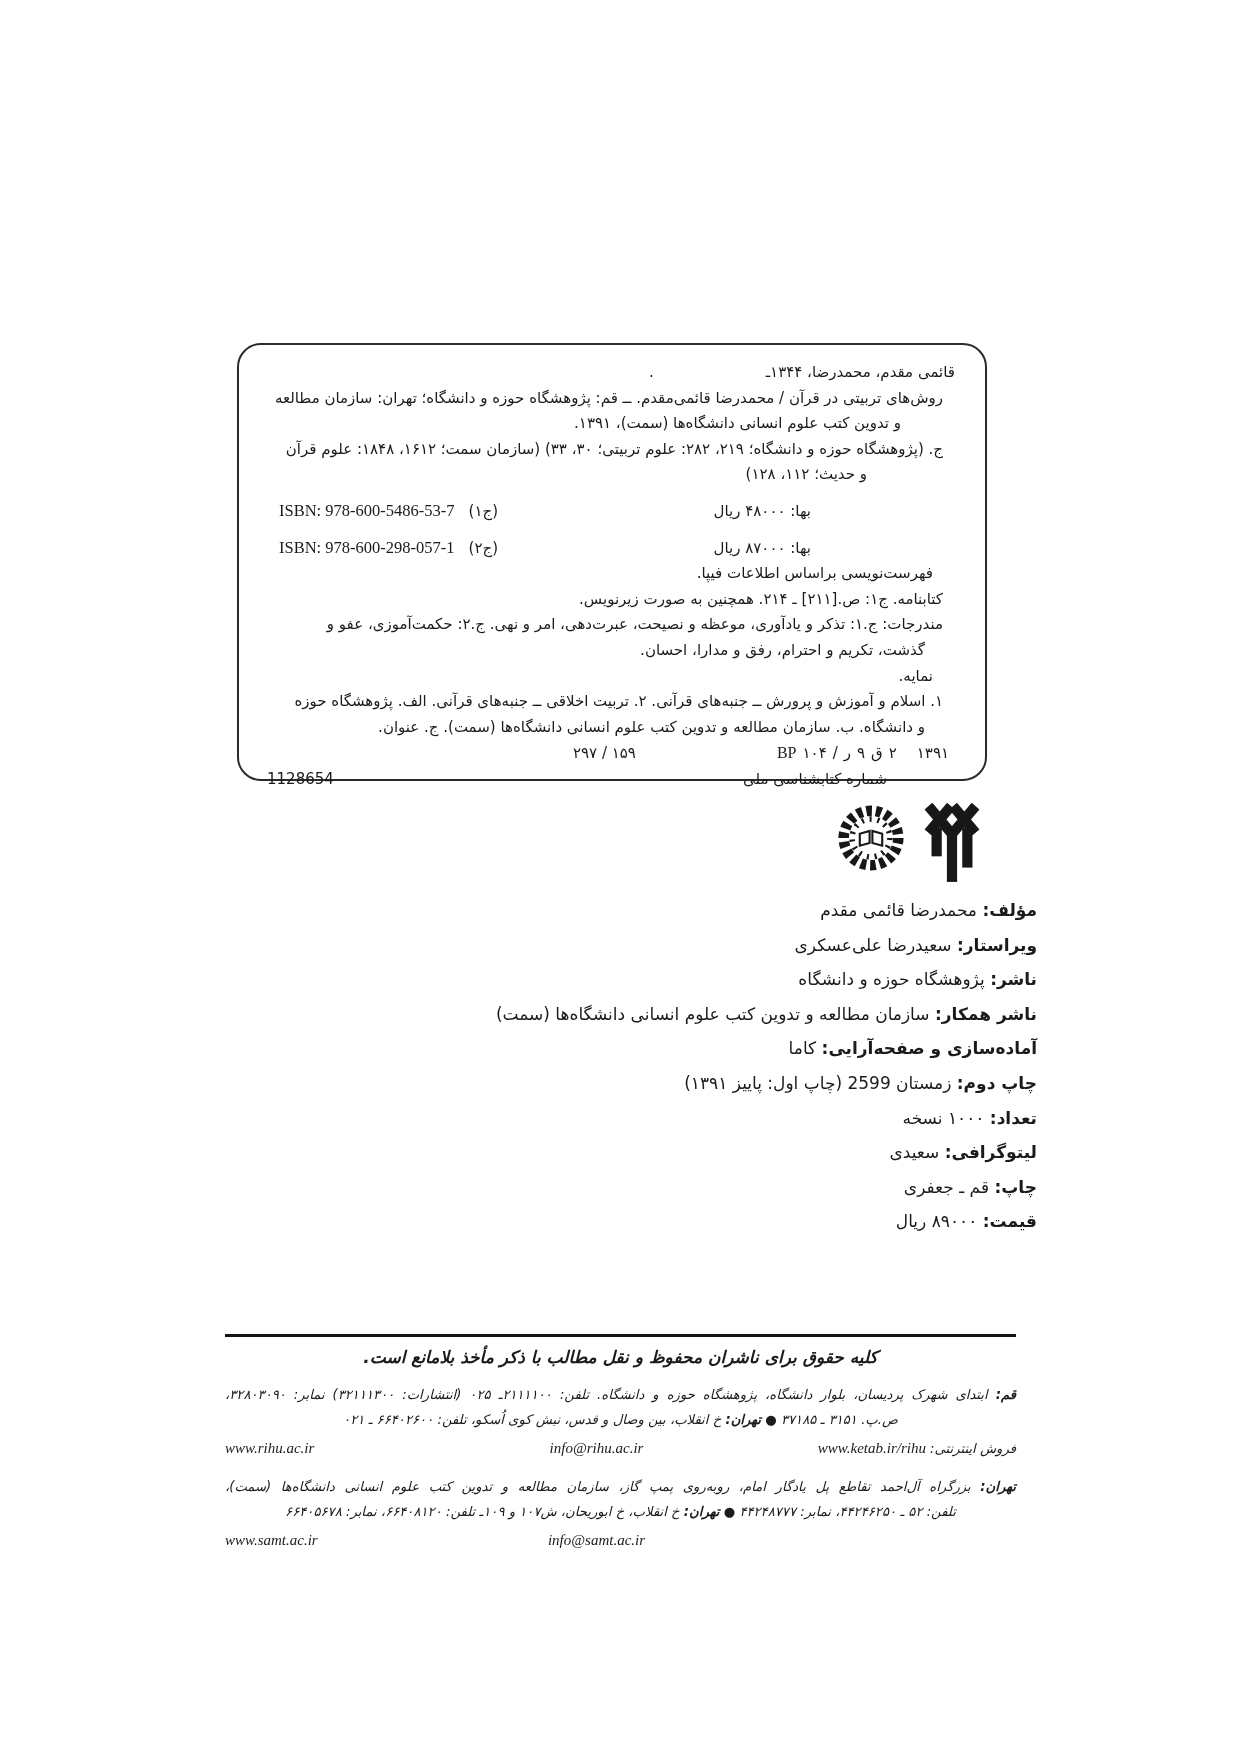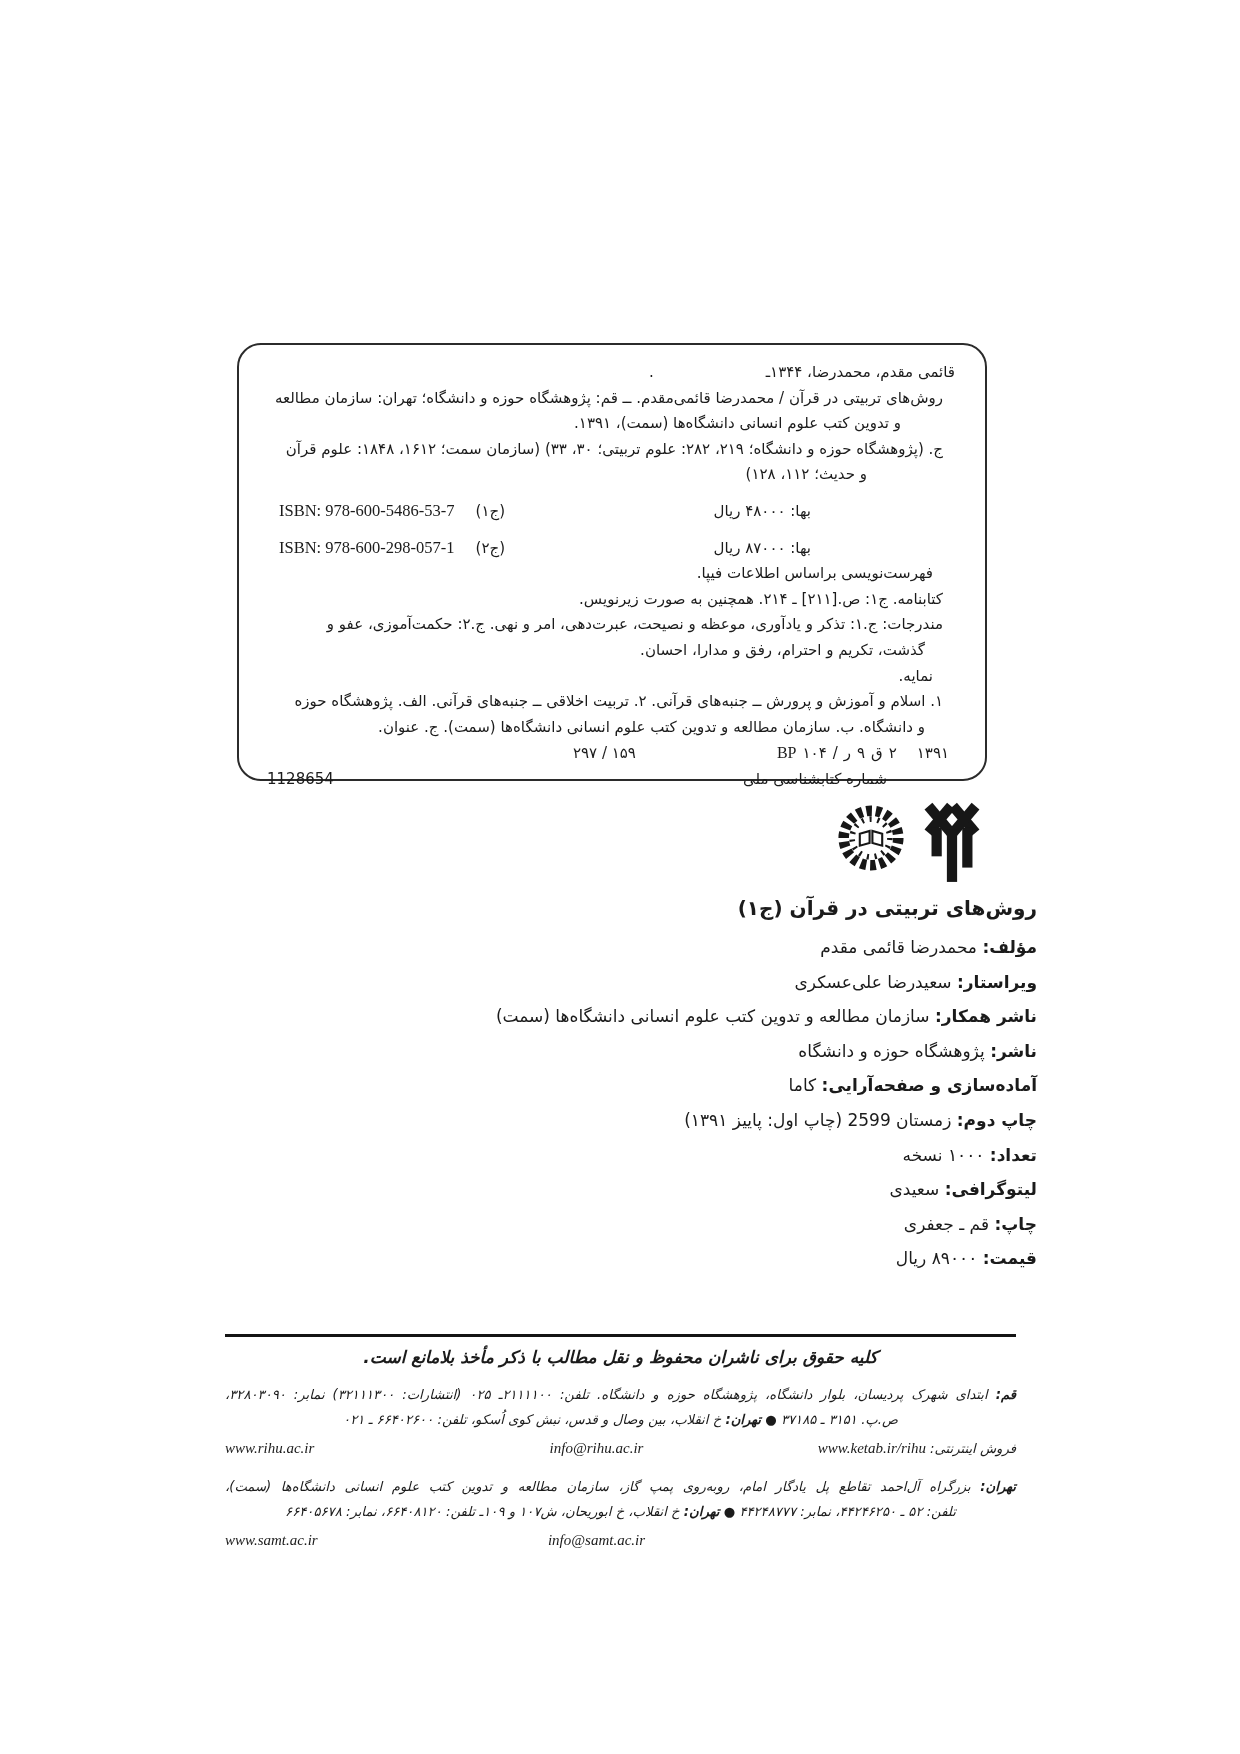--- a/index.html
+++ b/index.html
@@ -12,21 +12,21 @@
            padding:15px 26px 0 22px;direction:rtl;font-size:15px;line-height:25.6px;}
   .cip-line{white-space:nowrap;}
   .ind-b{padding-right:16px;}
   .ind-c{padding-right:58px;}
   .ind-d{padding-right:92px;}
   .ind-e{padding-right:26px;}
   .ind-f{padding-right:34px;}
   .author-row{display:flex;direction:rtl;align-items:baseline;gap:112px;padding-right:4px;}
   .price-row{display:flex;direction:rtl;justify-content:space-between;align-items:baseline;}
   .price-fa{padding-right:148px;margin-top:11px;}
-  .isbn-wrap{display:flex;direction:ltr;gap:21px;align-items:baseline;padding-left:18px;}
+  .isbn-wrap{display:flex;direction:ltr;gap:14px;align-items:baseline;padding-left:18px;}
   .latin-serif{font-family:"Liberation Serif",serif;font-size:16.5px;}
   .call-row{display:flex;direction:ltr;align-items:flex-end;}
   .call-dewey{margin-left:312px;}
   .lc-group{margin-left:auto;display:flex;gap:6px;align-items:baseline;}
   .lc-bp{font-family:"Liberation Serif",serif;font-size:16px;}
   .call-year{margin-left:20px;margin-right:10px;}
   .natbib-row{display:flex;direction:rtl;justify-content:space-between;align-items:baseline;}
   .natbib-label{padding-right:72px;}
   .natbib-num{padding-left:6px;}
 
@@ -129,37 +129,36 @@
         <path d="M29 7 L51 33"></path>
           <path d="M51 7 L29 33"></path>
         <path d="M13 28 L13 56"></path>
         <path d="M28 30 L28 81"></path>
         <path d="M43 28 L43 67"></path>
       </g>
     </svg>
   </div>
 
   <div class="book-info">
-    <div class="book-title">روش‌های تربیتی در قرآن (ج۱)</div>
 
     <div class="info-row">
       <span class="info-label">مؤلف:</span>
       <span>محمدرضا قائمی مقدم</span>
     </div>
     <div class="info-row">
       <span class="info-label">ویراستار:</span>
       <span>سعیدرضا علی‌عسکری</span>
     </div>
     <div class="info-row">
+      <span class="info-label">ناشر:</span>
+      <span>پژوهشگاه حوزه و دانشگاه</span>
+    </div>
+    <div class="info-row">
       <span class="info-label">ناشر همکار:</span>
       <span>سازمان مطالعه و تدوین کتب علوم انسانی دانشگاه‌ها (سمت)</span>
-    </div>
-    <div class="info-row">
-      <span class="info-label">ناشر:</span>
-      <span>پژوهشگاه حوزه و دانشگاه</span>
     </div>
     <div class="info-row">
       <span class="info-label">آماده‌سازی و صفحه‌آرایی:</span>
       <span>کاما</span>
     </div>
     <div class="info-row">
       <span class="info-label">چاپ دوم:</span>
       <span>زمستان 2599 (چاپ اول: پاییز ۱۳۹۱)</span>
     </div>
     <div class="info-row">

